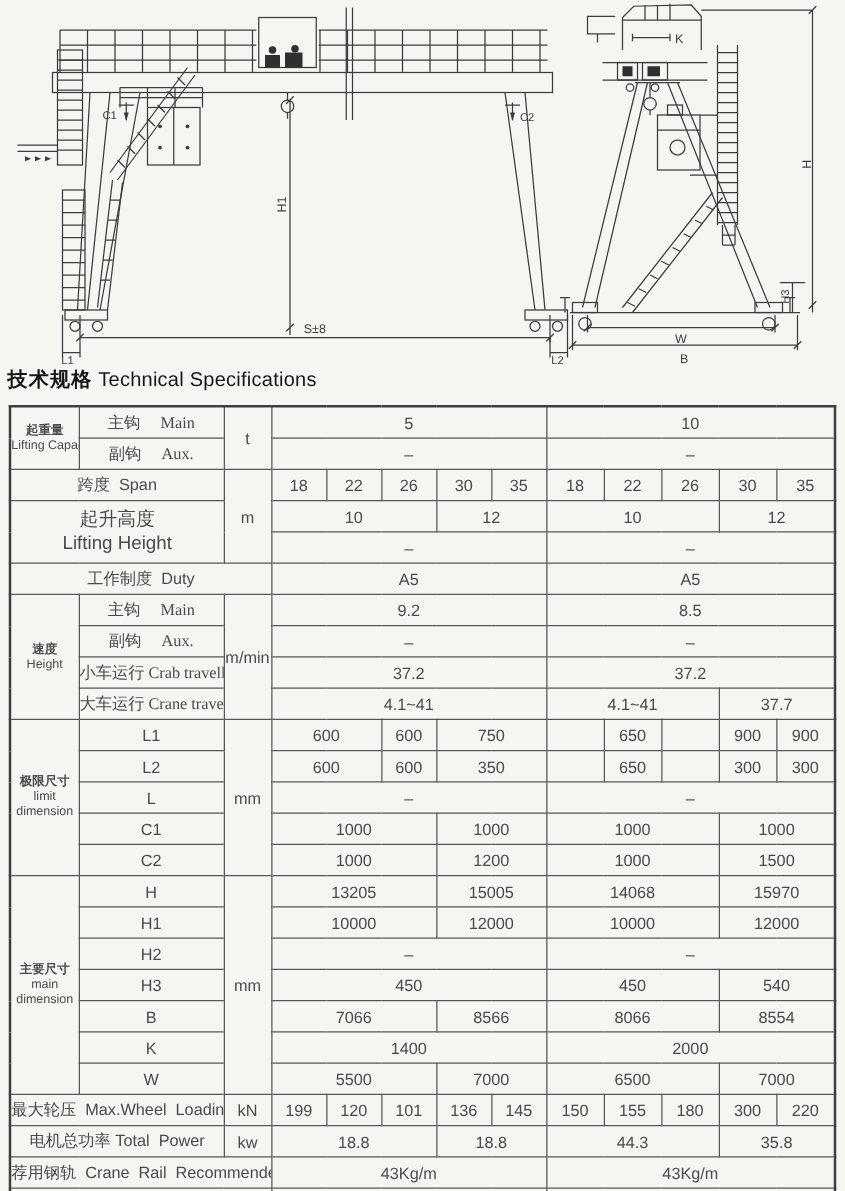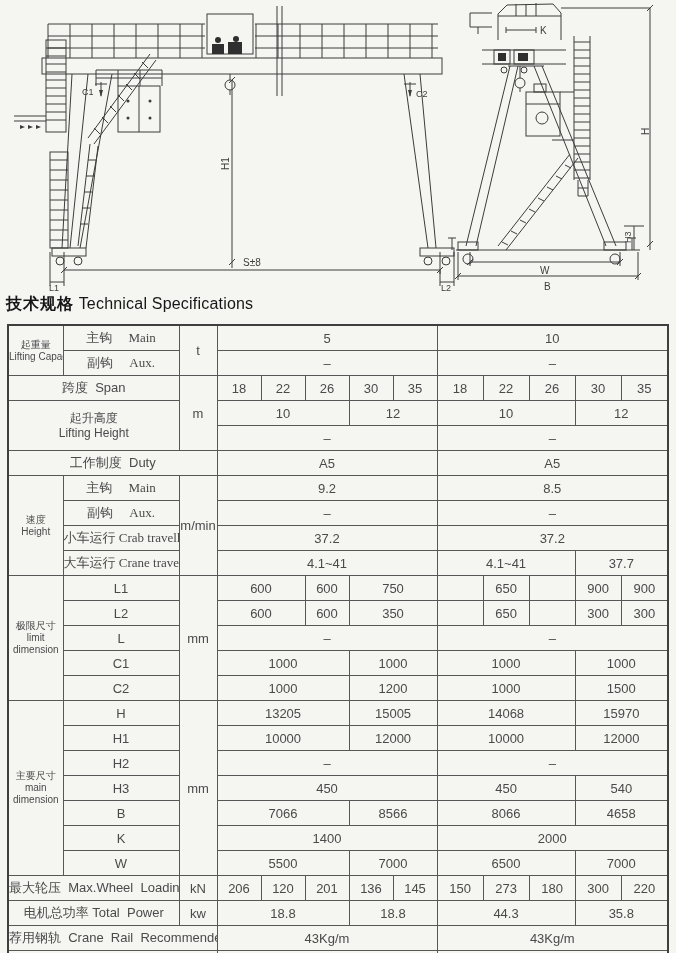--- a/index.html
+++ b/index.html
@@ -18,27 +18,27 @@
     position:absolute;left:7px;top:324px;width:662px;
     border-collapse:collapse;table-layout:fixed;
     border:2px solid #3f3f3f;
   }
   table.spec td{
     border:1px solid #575757;height:24px;padding:0;
     text-align:center;vertical-align:middle;
     font-size:13px;color:#4a4a4a;white-space:pre;overflow:hidden;
   }
   td.g{font-size:11px;}
-  td.g .zh{font-size:11px;}
+  td.g .zh{font-size:11px;font-weight:bold;}
   td.g .ln{font-size:10px;line-height:1.2;}
   td.s{font-size:12px;font-family:Liberation Serif, serif;}
   td.sl{text-align:left;padding-left:22px;font-size:12.5px;}
   td.u{font-size:12px;}
   td.lab{font-size:13px;}
-  td.lab .ln{font-size:12px;line-height:1.25;}
+  td.lab .ln{font-size:15px;line-height:1.25;}
   .ln{line-height:1.2;}
 </style>
 </head>
 <body>
 
 <div class="drawing">
 <svg width="676" height="292" viewBox="0 0 676 292">
 
   <g stroke="#3c3c3c" stroke-width="1" fill="none">
 
@@ -335,44 +335,44 @@
         <td class="sl">H3</td>
         <td colspan="5" class="d">450</td>
         <td colspan="3" class="d">450</td>
         <td colspan="2" class="d">540</td>
       </tr>
       <tr>
         <td class="sl">B</td>
         <td colspan="3" class="d">7066</td>
         <td colspan="2" class="d">8566</td>
         <td colspan="3" class="d">8066</td>
-        <td colspan="2" class="d">4658</td>
+        <td colspan="2" class="d">8554</td>
       </tr>
       <tr>
         <td class="sl">K</td>
         <td colspan="5" class="d">1400</td>
         <td colspan="5" class="d">2000</td>
       </tr>
       <tr>
         <td class="sl">W</td>
         <td colspan="3" class="d">5500</td>
         <td colspan="2" class="d">7000</td>
         <td colspan="3" class="d">6500</td>
         <td colspan="2" class="d">7000</td>
       </tr>
       <tr>
         <td colspan="2" class="lab">最大轮压  Max.Wheel  Loading</td>
         <td class="u">kN</td>
-        <td class="d">206</td>
+        <td class="d">199</td>
         <td class="d">120</td>
-        <td class="d">201</td>
+        <td class="d">101</td>
         <td class="d">136</td>
         <td class="d">145</td>
         <td class="d">150</td>
-        <td class="d">273</td>
+        <td class="d">155</td>
         <td class="d">180</td>
         <td class="d">300</td>
         <td class="d">220</td>
       </tr>
       <tr>
         <td colspan="2" class="lab">电机总功率 Total  Power</td>
         <td class="u">kw</td>
         <td colspan="3" class="d">18.8</td>
         <td colspan="2" class="d">18.8</td>
         <td colspan="3" class="d">44.3</td>

